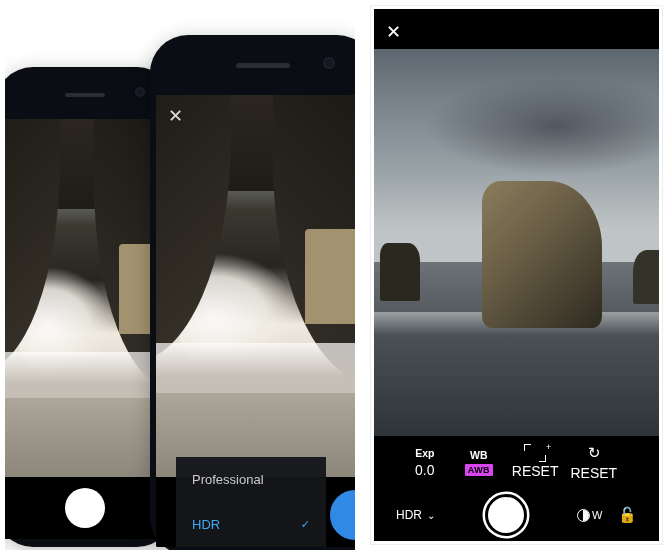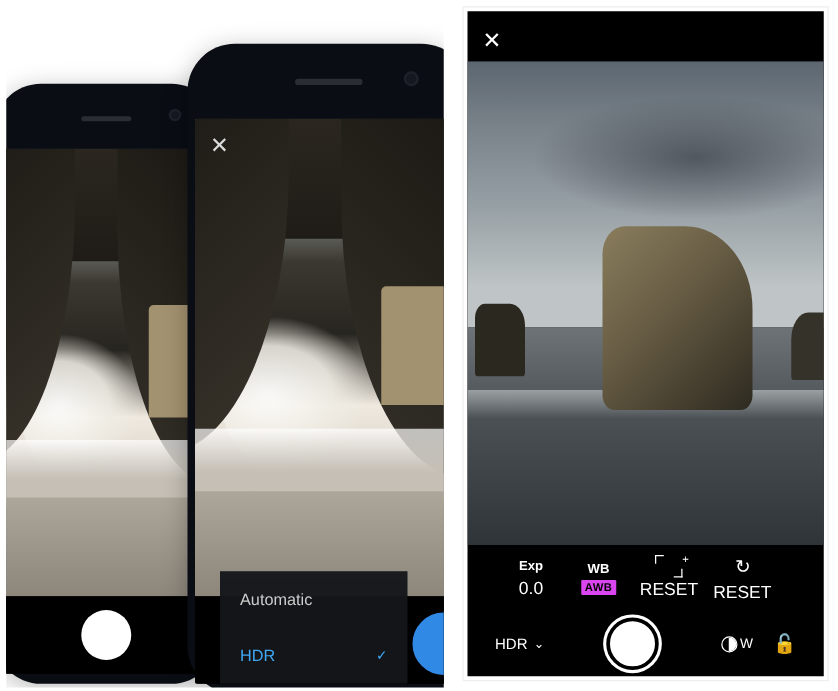--- a/index.html
+++ b/index.html
@@ -103,21 +103,21 @@
           <div class="arch-sky"></div>
           <div class="rock-dark rock-l"></div>
           <div class="rock-dark rock-r"></div>
           <div class="cliff"></div>
           <div class="water"></div>
           <div class="beach"></div>
         </div>
         <div class="bottom-bar">
           <div class="menu">
             <div class="item">
-              <span>Automatic</span>
+              <span>Professional</span>
             </div>
             <div class="item sel">
               <span>HDR</span>
               <span class="check">✓</span>
             </div>
           </div>
           <div class="shutter-b"></div>
         </div>
       </div>
     </div>

